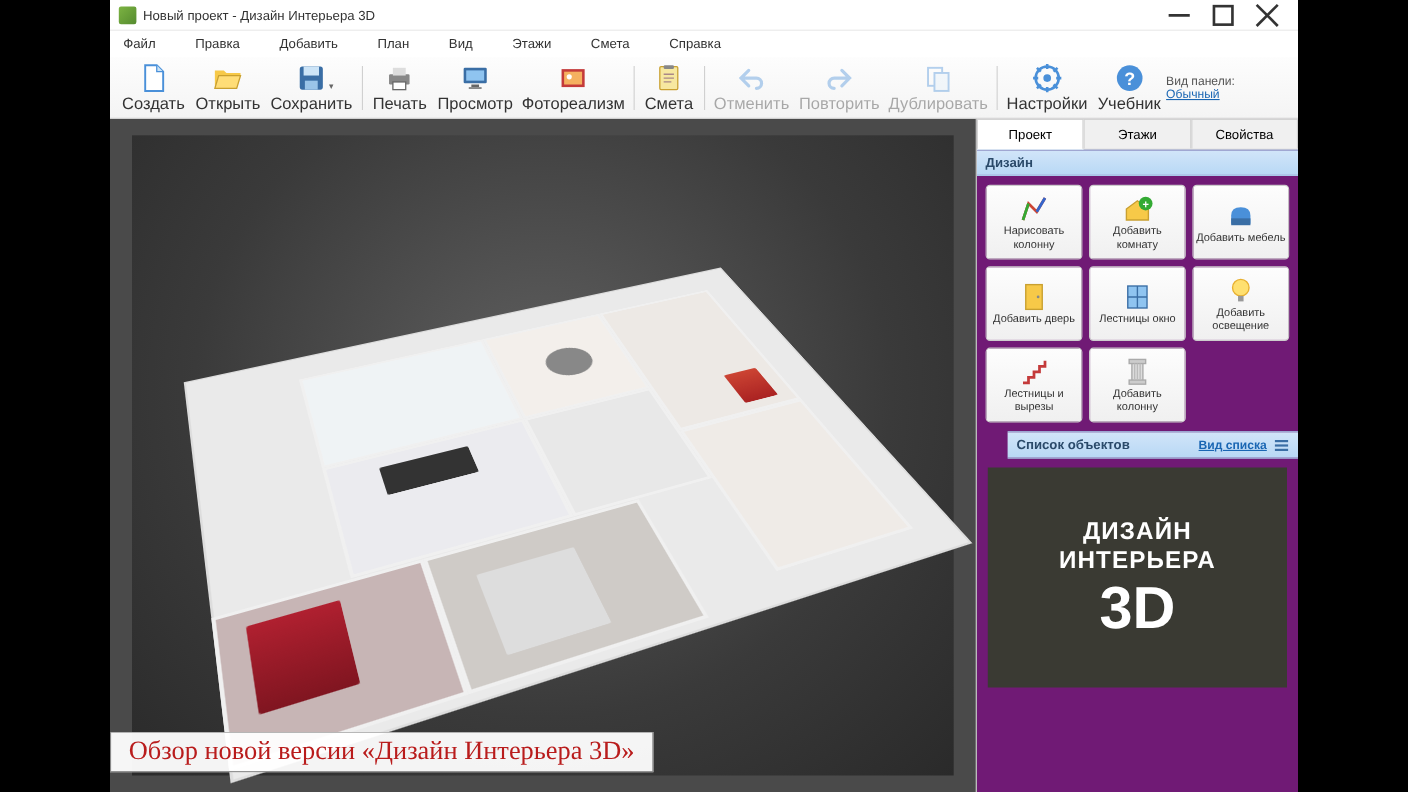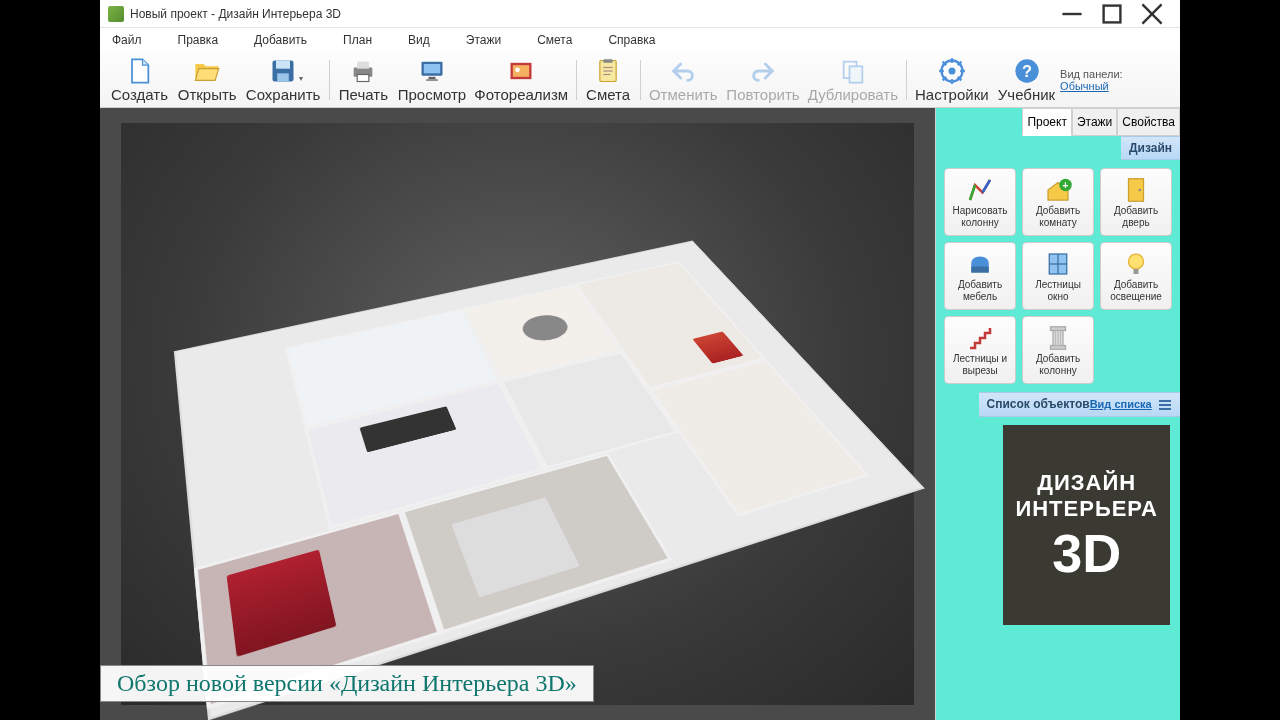--- a/index.html
+++ b/index.html
@@ -34,36 +34,36 @@
 .room.r5 { top: 38%; left: 50%; width: 22%; height: 30%; }
 .room.r6 { top: 53%; left: 72%; width: 22%; height: 40%; background: rgba(240,235,230,0.8); }
 .room.r7 { top: 68%; left: 0%; width: 28%; height: 30%; background: rgba(120,60,60,0.3); }
 .room.r8 { top: 68%; left: 28%; width: 32%; height: 30%; background: rgba(200,195,190,0.8); }
 .furn { position: absolute; border-radius: 2px; }
 .furn.bed1 { background: linear-gradient(#b02030, #801520); top: 72%; left: 4%; width: 12%; height: 18%; }
 .furn.bed2 { background: #ddd; top: 75%; left: 34%; width: 14%; height: 18%; }
 .furn.sofa { background: #333; top: 42%; left: 26%; width: 14%; height: 8%; }
 .furn.table { background: #888; top: 18%; left: 58%; width: 8%; height: 10%; border-radius: 50%; }
 .furn.washer { background: linear-gradient(#c43, #a22); top: 40%; left: 85%; width: 6%; height: 10%; }
-.side-panel { width: 244px; background: #5eead4; display: flex; flex-direction: column; overflow-y: auto; align-items: flex-end; }
+.side-panel { width: 292px; background: #701a75; display: flex; flex-direction: column; overflow-y: auto; }
 .side-tabs { display: flex; background: #f4f4f4; border-bottom: 1px solid #d0d0d0; }
 .side-tab { flex: 1; text-align: center; font-size: 12px; padding: 6px 4px; cursor: pointer; border: 1px solid #d0d0d0; border-bottom: none; background: #f0f0f0; }
 .side-tab.active { background: #fff; font-weight: 400; border-bottom: 1px solid #fff; margin-bottom: -1px; }
 .panel-section-header { background: linear-gradient(#d1e5f9, #b8d8f5); padding: 4px 8px; font-size: 12px; font-weight: bold; color: #2a4a6a; border-top: 1px solid #a9c9e9; border-bottom: 1px solid #a9c9e9; }
 .design-grid { display: grid; grid-template-columns: repeat(3, 1fr); gap: 6px; padding: 8px; }
 .design-btn { background: linear-gradient(#fdfdfd, #f0f0f0); border: 1px solid #ccc; border-radius: 4px; display: flex; flex-direction: column; align-items: center; justify-content: center; padding: 6px 2px; cursor: pointer; min-height: 68px; }
 .design-btn .dicon { font-size: 24px; height: 30px; display: flex; align-items: center; }
 .design-btn .dlabel { font-size: 10px; text-align: center; line-height: 1.2; color: #333; }
-.object-list-header { display: flex; align-items: center; justify-content: space-between; padding: 4px 8px; }
+.object-list-header { display: flex; align-items: center; justify-content: space-between; padding: 4px 8px; margin-left: 28px; }
 .object-list-header .link { font-size: 11px; color: #1a66b3; text-decoration: underline; cursor: pointer; }
 .object-promo { margin: 8px 10px; background: #3a3a33; color: #fff; padding: 20px 12px; text-align: center; display: flex; flex-direction: column; align-items: center; justify-content: center; min-height: 200px; }
 .object-promo .promo1 { font-size: 22px; font-weight: bold; letter-spacing: 1px; }
 .object-promo .promo2 { font-size: 22px; font-weight: bold; letter-spacing: 1px; }
 .object-promo .promo3 { font-size: 54px; font-weight: bold; line-height: 1; margin-top: 4px; }
-.caption-bar { position: absolute; bottom: 18px; left: 100px; background: rgba(255,255,255,0.95); border: 1px solid #888; padding: 4px 16px; font-size: 24px; font-family: Georgia, serif; color: #0f766e; z-index: 10; }
+.caption-bar { position: absolute; bottom: 18px; left: 100px; background: rgba(255,255,255,0.95); border: 1px solid #888; padding: 4px 16px; font-size: 24px; font-family: Georgia, serif; color: #b91c1c; z-index: 10; }
 
 svg { width: 100%; height: 100%; }
 </style>
 </head>
 <body>
 
 <div class="outer-frame">
 
   <div class="titlebar">
     <div class="app-icon"></div>
@@ -282,34 +282,34 @@
                 <path d="M4 12 L12 6 L20 12 V20 H4z" fill="#f7c948" stroke="#c9a030"></path>
                 <circle cx="18" cy="8" r="5" fill="#3a3"></circle>
                 <text x="18" y="11" text-anchor="middle" font-size="8" fill="#fff" font-weight="bold">+</text>
               </svg>
             </div>
           <div class="dlabel">Добавить комнату</div>
         </div>
         <div class="design-btn">
           <div class="dicon">
               <svg viewBox="0 0 24 24">
+                <path d="M5 12 Q5 6 12 6 Q19 6 19 12 V18 H5z" fill="#4a90d9"></path>
+                <rect x="5" y="14" width="14" height="5" fill="#3a6ea5"></rect>
+              </svg>
+            </div>
+          <div class="dlabel">Добавить мебель</div>
+        </div>
+        <div class="design-btn">
+          <div class="dicon">
+              <svg viewBox="0 0 24 24">
                 <rect x="6" y="3" width="12" height="18" fill="#f7c948" stroke="#c9a030"></rect>
                 <circle cx="15" cy="12" r="1" fill="#888"></circle>
               </svg>
             </div>
           <div class="dlabel">Добавить дверь</div>
-        </div>
-        <div class="design-btn">
-          <div class="dicon">
-              <svg viewBox="0 0 24 24">
-                <path d="M5 12 Q5 6 12 6 Q19 6 19 12 V18 H5z" fill="#4a90d9"></path>
-                <rect x="5" y="14" width="14" height="5" fill="#3a6ea5"></rect>
-              </svg>
-            </div>
-          <div class="dlabel">Добавить мебель</div>
         </div>
         <div class="design-btn">
           <div class="dicon">
               <svg viewBox="0 0 24 24">
                 <rect x="5" y="4" width="14" height="16" fill="#8fc4f0" stroke="#3a6ea5"></rect>
                 <line x1="12" y1="4" x2="12" y2="20" stroke="#3a6ea5"></line>
                 <line x1="5" y1="12" x2="19" y2="12" stroke="#3a6ea5"></line>
               </svg>
             </div>
           <div class="dlabel">Лестницы окно</div>

